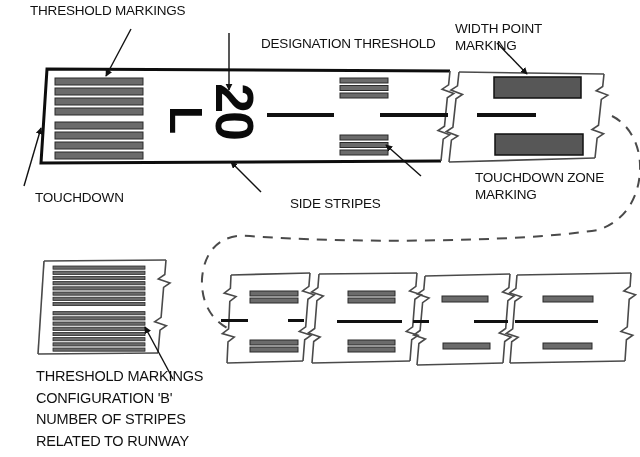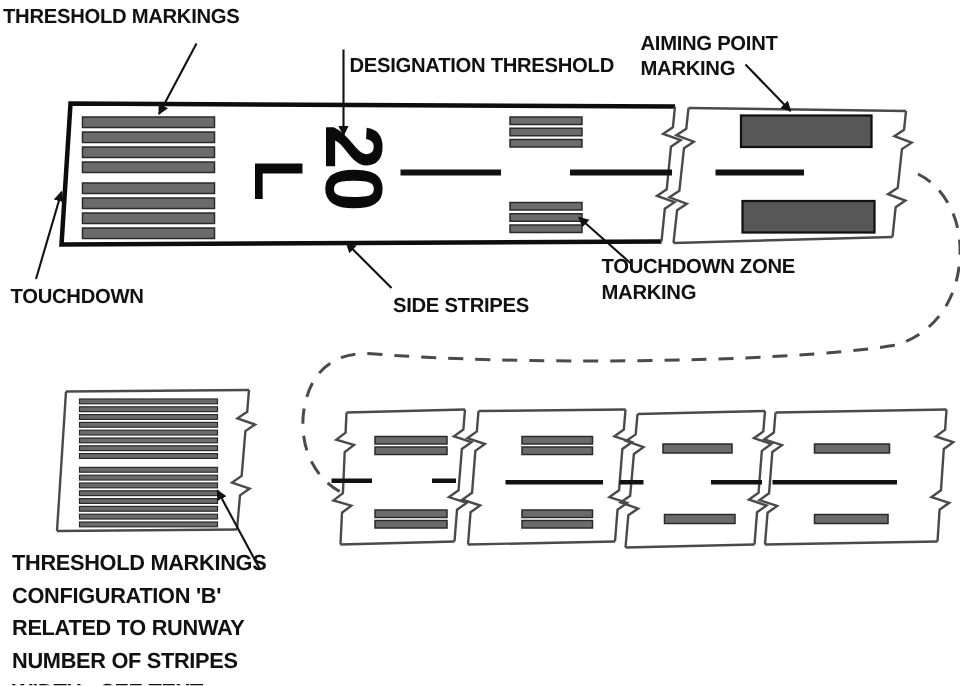--- a/index.html
+++ b/index.html
@@ -2,22 +2,22 @@
 <html><head>
 <meta charset="utf-8">
 <style>
   html,body{margin:0;padding:0;background:#fff;}
   .stage{
     position:relative;width:640px;height:457px;background:#ffffff;
     font-family:"Liberation Sans",sans-serif;overflow:hidden;
   }
   .stage svg{position:absolute;left:0;top:0;}
   .label{
-    position:absolute;font-weight:700;font-size:13.5px;line-height:17px;
-    letter-spacing:-0.2px;color:#111;white-space:nowrap;
+    position:absolute;font-weight:400;font-size:13.5px;line-height:17px;
+    letter-spacing:-0.2px;color:#111;white-space:nowrap;margin-left:28px;
   }
   .label--lg{font-size:14.5px;line-height:21.5px;}
   .desig{
     position:absolute;display:flex;align-items:center;justify-content:center;
     font-weight:700;color:#0a0a0a;transform:rotate(90deg);
   }
   .desig-num{left:203px;top:81px;width:64px;height:60px;font-size:54px;letter-spacing:-2px;}
   .desig-letter{left:166px;top:100px;width:40px;height:40px;font-size:46px;}
 </style>
 </head>
@@ -164,40 +164,40 @@
 
   <div class="label" style="left:2px;top:2px">
     <div>THRESHOLD MARKINGS</div>
   </div>
 
   <div class="label" style="left:233px;top:35px">
     <div>DESIGNATION THRESHOLD</div>
   </div>
 
   <div class="label" style="left:427px;top:20px">
-    <div>AIMING POINT</div>
+    <div>WIDTH POINT</div>
     <div>MARKING</div>
   </div>
 
   <div class="label" style="left:7px;top:189px">
     <div>TOUCHDOWN</div>
   </div>
 
   <div class="label" style="left:262px;top:195px">
     <div>SIDE STRIPES</div>
   </div>
 
-  <div class="label" style="left:401px;top:169px">
+  <div class="label" style="left:447px;top:169px">
     <div>TOUCHDOWN ZONE</div>
     <div>MARKING</div>
   </div>
 
   <div class="label label--lg" style="left:8px;top:366px">
     <div>THRESHOLD MARKINGS</div>
     <div>CONFIGURATION 'B'</div>
+    <div>NUMBER OF STRIPES</div>
     <div>RELATED TO RUNWAY</div>
-    <div>NUMBER OF STRIPES</div>
     <div>WIDTH - SEE TEXT</div>
   </div>
 
   <div class="desig desig-num">20</div>
   <div class="desig desig-letter">L</div>
 </div>
 
 </body></html>

